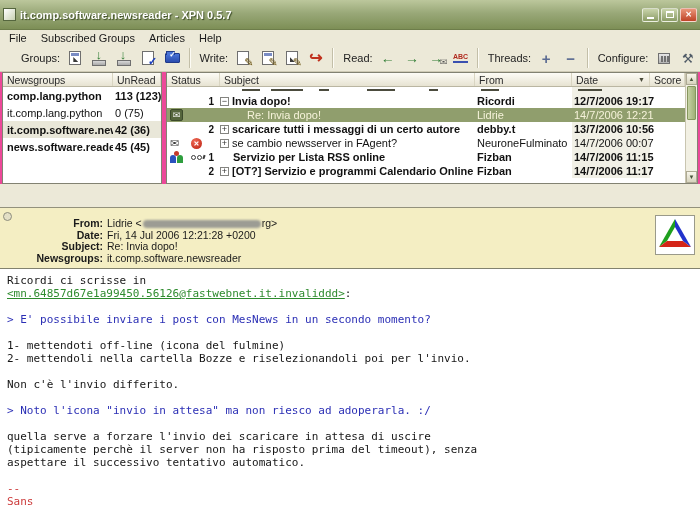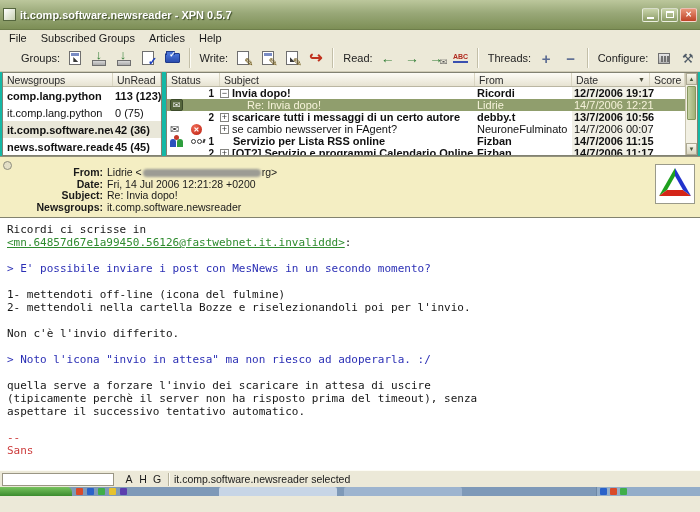--- a/index.html
+++ b/index.html
@@ -38,21 +38,21 @@
   .ic-pencil { position:absolute; right:1px; bottom:1px; font-size:11px; line-height:11px; color:#6b5310; }
   .red-arrow { color:#c0321e; font-weight:bold; font-size:16px; line-height:16px; }
   .ic-env-sm { position:absolute; right:0; bottom:2px; font-size:9px; line-height:9px; color:#555; }
   .abc-ic { font-size:7px; font-weight:bold; color:#b02a1e; letter-spacing:0; border-bottom:2px solid #3a50b0; padding-bottom:1px; }
   .thr { font-size:15px; font-weight:bold; color:#5b6b92; line-height:15px; }
   .ic-filter { width:12px; height:11px; background:linear-gradient(#e6e6e6,#b3b3b3); border:1px solid #707070; position:relative; }
   .ic-filter:before { content:""; position:absolute; left:2px; top:2px; width:2px; height:6px; background:#707070; box-shadow:3px 0 0 #707070, 6px 0 0 #707070; }
   .tools-ic { font-size:13px; color:#4f5a66; line-height:13px; }
 
   
-  .main { height:84px; background:#14b8a6; display:flex; padding:0 2px; }
+  .main { height:112px; background:#ec4899; display:flex; padding:0 2px; }
   .ng-panel { width:160px; background:#fff; border:1px solid #828272; display:flex; flex-direction:column; overflow:hidden; }
   .panel-head { display:flex; height:14px; background:linear-gradient(#fdfcf6,#e7e3d2); border-bottom:1px solid #bab6a2; font-size:10.5px; color:#2a2a2a; flex:none; }
   .ph-cell { padding:1px 4px; border-right:1px solid #d9d5c2; white-space:nowrap; overflow:hidden; }
   .ng-head-name { flex:1; }
   .ng-head-unread { width:48px; }
   .ng-row { display:flex; height:17px; align-items:center; font-size:11px; color:#111; }
   .ng-row.bold { font-weight:bold; }
   .ng-row.selected { background:#e9e7d9; }
   .ng-name { flex:1; padding:0 4px; white-space:nowrap; overflow:hidden; }
   .ng-unread { width:48px; padding:0 2px; white-space:nowrap; }
@@ -105,21 +105,21 @@
   .clip-from .bar { position:absolute; top:2px; height:2px; background:#4c4c3e; }
   .clip-date { width:78px; flex:none; background:#f1f0e6; position:relative; }
   .clip-date .bar { position:absolute; top:2px; height:2px; background:#4c4c3e; }
 
   .vscroll { position:absolute; top:0; right:0; bottom:0; width:12px; background:#f2f0e3; border-left:1px solid #c9c5b0; display:flex; flex-direction:column; }
   .sbtn { height:12px; flex:none; background:linear-gradient(#f8f6ec,#d7d3bd); border:1px solid #aeaa94; font-size:6px; color:#46543a; display:flex; align-items:center; justify-content:center; }
   .sthumb { height:34px; flex:none; margin:1px; background:linear-gradient(90deg,#c6d2a4,#9fb077); border:1px solid #86965e; border-radius:1px; }
   .sspace { flex:1; }
 
   
-  .header-pane { height:61px; background:#f4eec3; border-top:1px solid #93917c; position:relative; padding-top:10px; }
+  .header-pane { height:61px; background:#f4eec3; border-top:1px solid #93917c; position:relative; padding-top:10px;margin-top:23px; }
   .h-collapse { position:absolute; left:3px; top:4px; width:9px; height:9px; border:1px solid #8d8d7c; border-radius:50%; background:#e3dfc6; }
   .hrow { display:flex; font-size:10.5px; line-height:11.5px; color:#1a1a1a; }
   .hlabel { width:103px; text-align:right; font-weight:bold; margin-right:4px; flex:none; }
   .censor { display:inline-block; width:118px; height:8px; background:#9c9c94; border-radius:4px; filter:blur(1.2px); vertical-align:middle; margin:0 1px; }
   .logo-box { position:absolute; right:5px; top:7px; width:40px; height:40px; background:#fff; border:1px solid #9a9a8a; display:flex; align-items:center; justify-content:center; }
 
   
   .body-pane { height:253px; background:#fff; border-top:1px solid #82826f; padding:5px 7px; font-family:"DejaVu Sans Mono",monospace; font-size:11px; line-height:13px; color:#161616; overflow:hidden; }
   .sp { height:13px; }
   .quote { color:#2b2fb5; }

